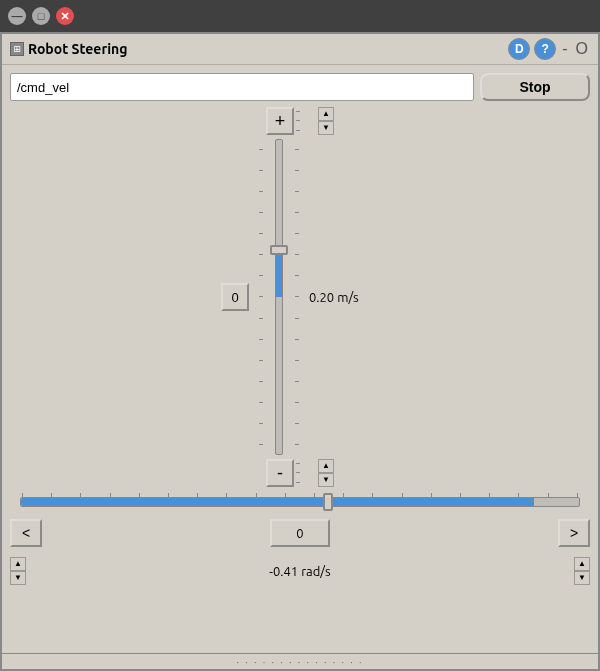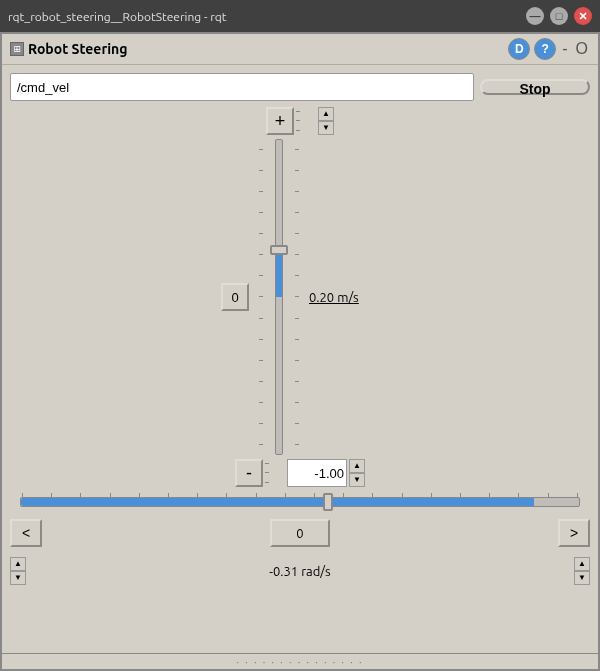--- a/index.html
+++ b/index.html
@@ -135,21 +135,21 @@
       flex: 1;
       height: 28px;
       border: 1px solid #999;
       background: #fff;
       padding: 0 6px;
       font-size: 13px;
       border-radius: 2px;
     }
     .stop-btn {
       width: 110px;
-      height: 16px;
+      height: 28px;
       background: #d4d0c8;
       border: 2px outset #e0ddd8;
       font-size: 14px;
       font-weight: bold;
       cursor: pointer;
       border-radius: 8px;
     }
 
     
     .vertical-section {
@@ -341,21 +341,20 @@
     .status-dots {
       font-size: 10px;
       color: #666;
       letter-spacing: 2px;
     }
   </style>
 </head>
 <body>
 
 <div class="title-bar">
-  <span class="title-bar-title">rqt_robot_steering__RobotSteering - rqt</span>
   <div class="title-bar-controls">
     <button class="title-btn btn-minimize">—</button>
     <button class="title-btn btn-maximize">□</button>
     <button class="title-btn btn-close">✕</button>
   </div>
 </div>
 
 <div class="main-window">
 
   <div class="top-bar">
@@ -440,33 +439,32 @@
             <div style="width:4px;height:1px;background:#888;"></div>
             <div style="width:4px;height:1px;background:#888;"></div>
             <div style="width:4px;height:1px;background:#888;"></div>
             <div style="width:4px;height:1px;background:#888;"></div>
             <div style="width:4px;height:1px;background:#888;"></div>
             <div style="width:4px;height:1px;background:#888;"></div>
             <div style="width:4px;height:1px;background:#888;"></div>
             <div style="width:4px;height:1px;background:#888;"></div>
           </div>
 
-          <div style="display:flex; flex-direction:column; justify-content:center; height:100%;text-decoration:underline;">
+          <div style="display:flex; flex-direction:column; justify-content:center; height:100%;">
             <span class="speed-label">0.20 m/s</span>
           </div>
         </div>
 
         <div class="v-bottom-value">
           <button class="minus-btn">-</button>
           <div style="display:flex; flex-direction:column; justify-content:space-around; height:28px; width:20px;">
             <div style="width:4px;height:1px;background:#888;"></div>
             <div style="width:4px;height:1px;background:#888;"></div>
             <div style="width:4px;height:1px;background:#888;"></div>
           </div>
-          <input class="spin-input" type="text" value="-1.00" style="">
           <div class="spin-arrows">
             <button class="spin-arrow">▲</button>
             <button class="spin-arrow">▼</button>
           </div>
         </div>
       </div>
     </div>
 
     <div class="h-slider-section">
 
@@ -506,21 +504,21 @@
 
     <div class="bottom-spinners">
 
       <div class="spin-group">
         <div class="spin-arrows">
           <button class="spin-arrow">▲</button>
           <button class="spin-arrow">▼</button>
         </div>
       </div>
 
-      <span class="angular-label">-0.31 rad/s</span>
+      <span class="angular-label">-0.41 rad/s</span>
 
       <div class="spin-group">
         <div class="spin-arrows">
           <button class="spin-arrow">▲</button>
           <button class="spin-arrow">▼</button>
         </div>
       </div>
     </div>
 
   </div>

